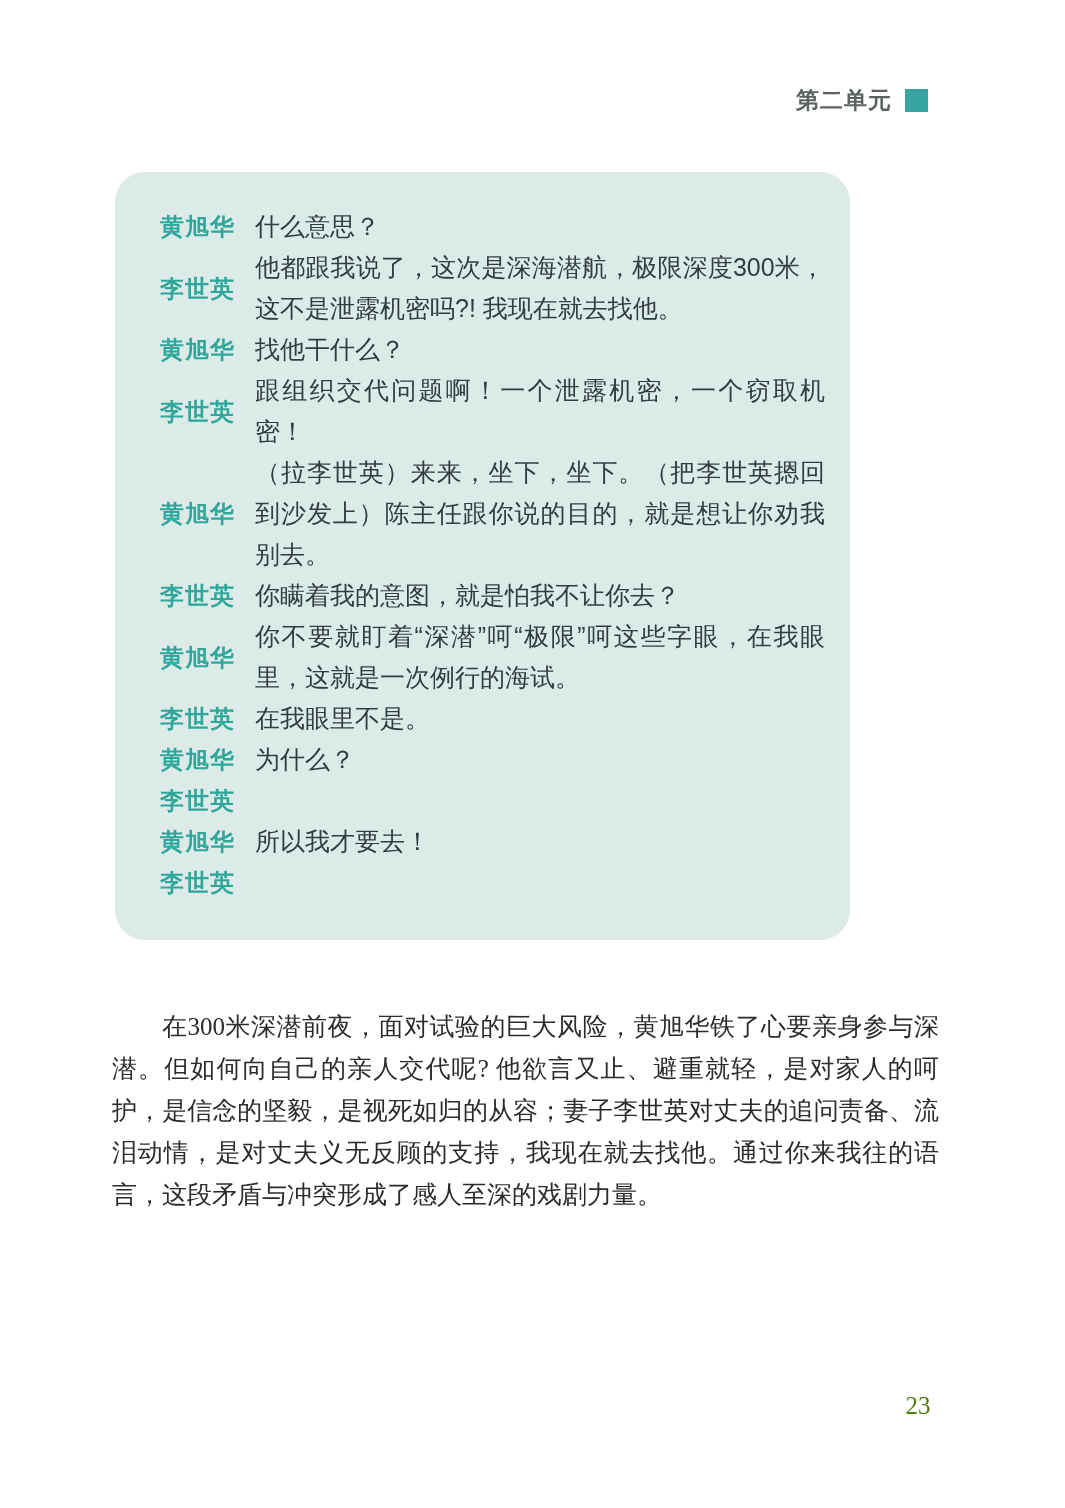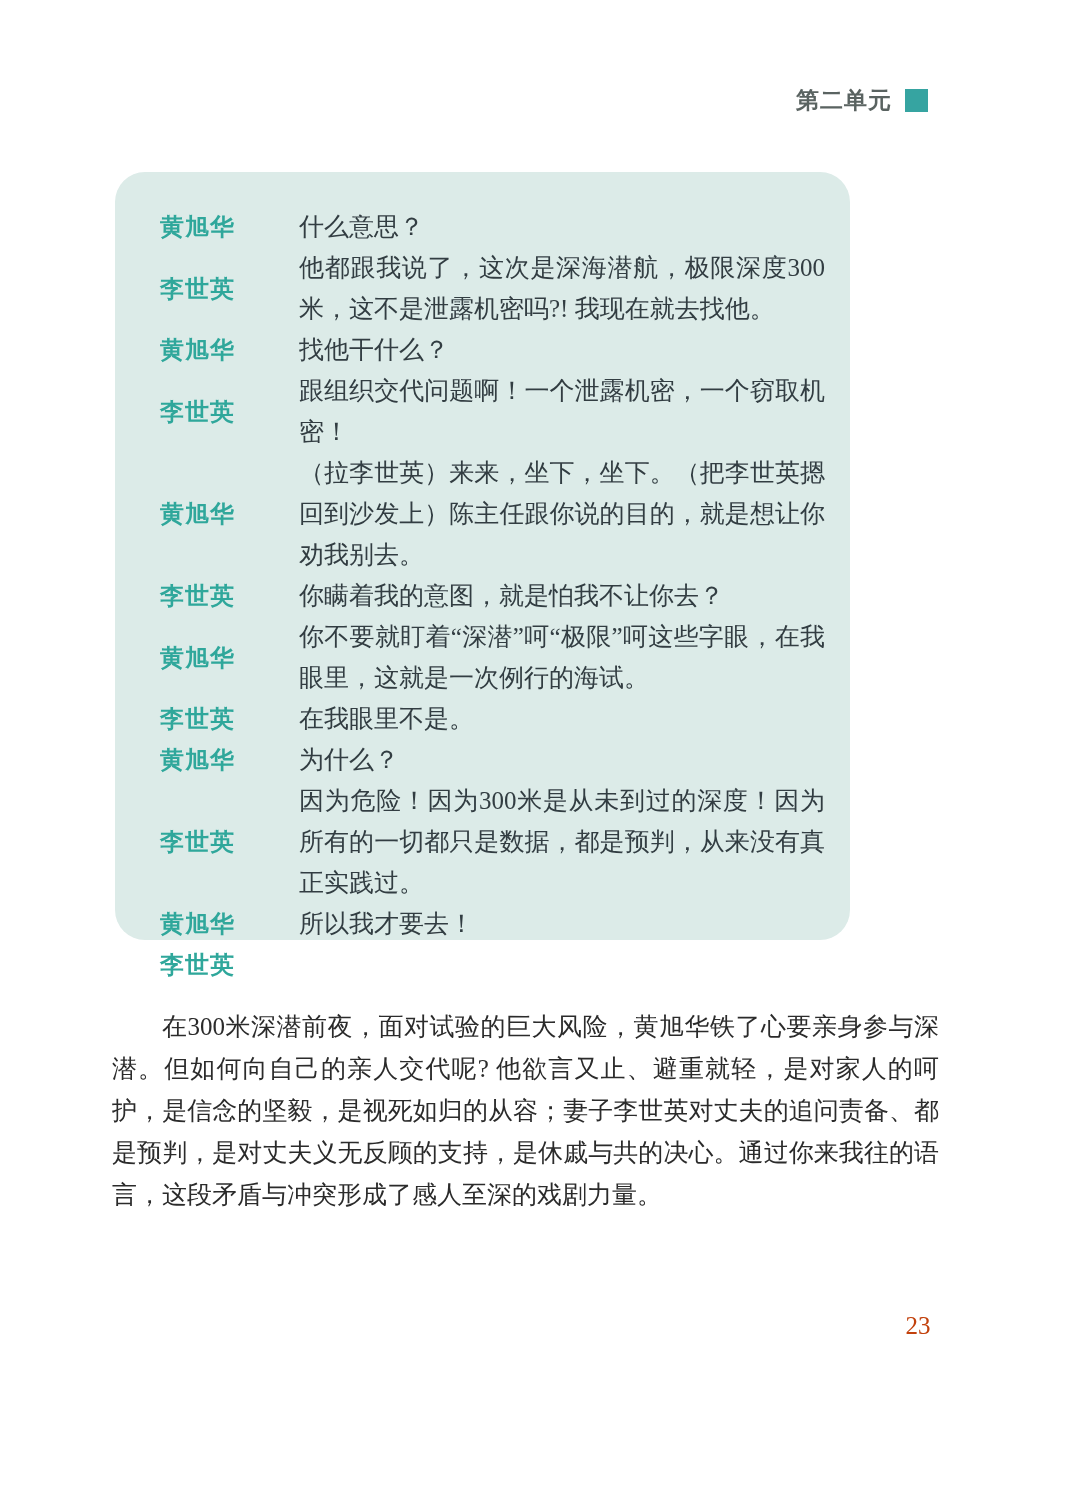--- a/index.html
+++ b/index.html
@@ -57,52 +57,51 @@
     font-family: "Liberation Sans", sans-serif;
     font-weight: bold;
     font-size: 24px;
     line-height: 41px;
     color: #2fa79b;
     letter-spacing: 1px;
     white-space: nowrap;
   }
   .dialogue-text {
     flex: 1 1 auto;
-    font-family: Liberation Serif, serif;
+    font-family: Liberation Sans, sans-serif;
     font-size: 25px;
     line-height: 41px;
     color: #323d42;
     text-align: justify;
-    margin-left: 44px;
   }
 
   
   .commentary {
     position: absolute;
     left: 112px;
     top: 1006px;
     width: 827px;
     font-family: "Liberation Serif", serif;
     font-size: 25px;
     line-height: 42px;
     color: #2b2b2b;
     text-align: justify;
     text-indent: 2em;
   }
 
   
   .page-number {
     position: absolute;
     left: 896px;
-    top: 1312px;
+    top: 1392px;
     width: 44px;
     text-align: center;
     font-family: "Liberation Serif", serif;
     font-size: 25px;
-    color: #c2410c;
+    color: #4d7c0f;
   }
 </style>
 </head>
 <body>
 
 <div class="page">
 
   <div class="running-head">
     <span class="head-unit">第二单元</span>
     <span class="accent-square"></span>
@@ -140,28 +139,27 @@
     <div class="dialogue-entry">
       <span class="dialogue-speaker">李世英</span>
       <span class="dialogue-text">在我眼里不是。</span>
     </div>
     <div class="dialogue-entry">
       <span class="dialogue-speaker">黄旭华</span>
       <span class="dialogue-text">为什么？</span>
     </div>
     <div class="dialogue-entry">
       <span class="dialogue-speaker">李世英</span>
-      <span class="dialogue-text">因为危险！因为300米是从未到过的深度！因为所有的一切都只是数据，都是预判，从来没有真正实践过。</span>
     </div>
     <div class="dialogue-entry">
       <span class="dialogue-speaker">黄旭华</span>
       <span class="dialogue-text">所以我才要去！</span>
     </div>
     <div class="dialogue-entry">
       <span class="dialogue-speaker">李世英</span>
     </div>
   </div>
 
-  <p class="commentary">在300米深潜前夜，面对试验的巨大风险，黄旭华铁了心要亲身参与深潜。但如何向自己的亲人交代呢? 他欲言又止、避重就轻，是对家人的呵护，是信念的坚毅，是视死如归的从容；妻子李世英对丈夫的追问责备、都是预判，是对丈夫义无反顾的支持，是休戚与共的决心。通过你来我往的语言，这段矛盾与冲突形成了感人至深的戏剧力量。</p>
+  <p class="commentary">在300米深潜前夜，面对试验的巨大风险，黄旭华铁了心要亲身参与深潜。但如何向自己的亲人交代呢? 他欲言又止、避重就轻，是对家人的呵护，是信念的坚毅，是视死如归的从容；妻子李世英对丈夫的追问责备、流泪动情，是对丈夫义无反顾的支持，我现在就去找他。通过你来我往的语言，这段矛盾与冲突形成了感人至深的戏剧力量。</p>
 
   <div class="page-number">23</div>
 
 </div>
 
 </body></html>

